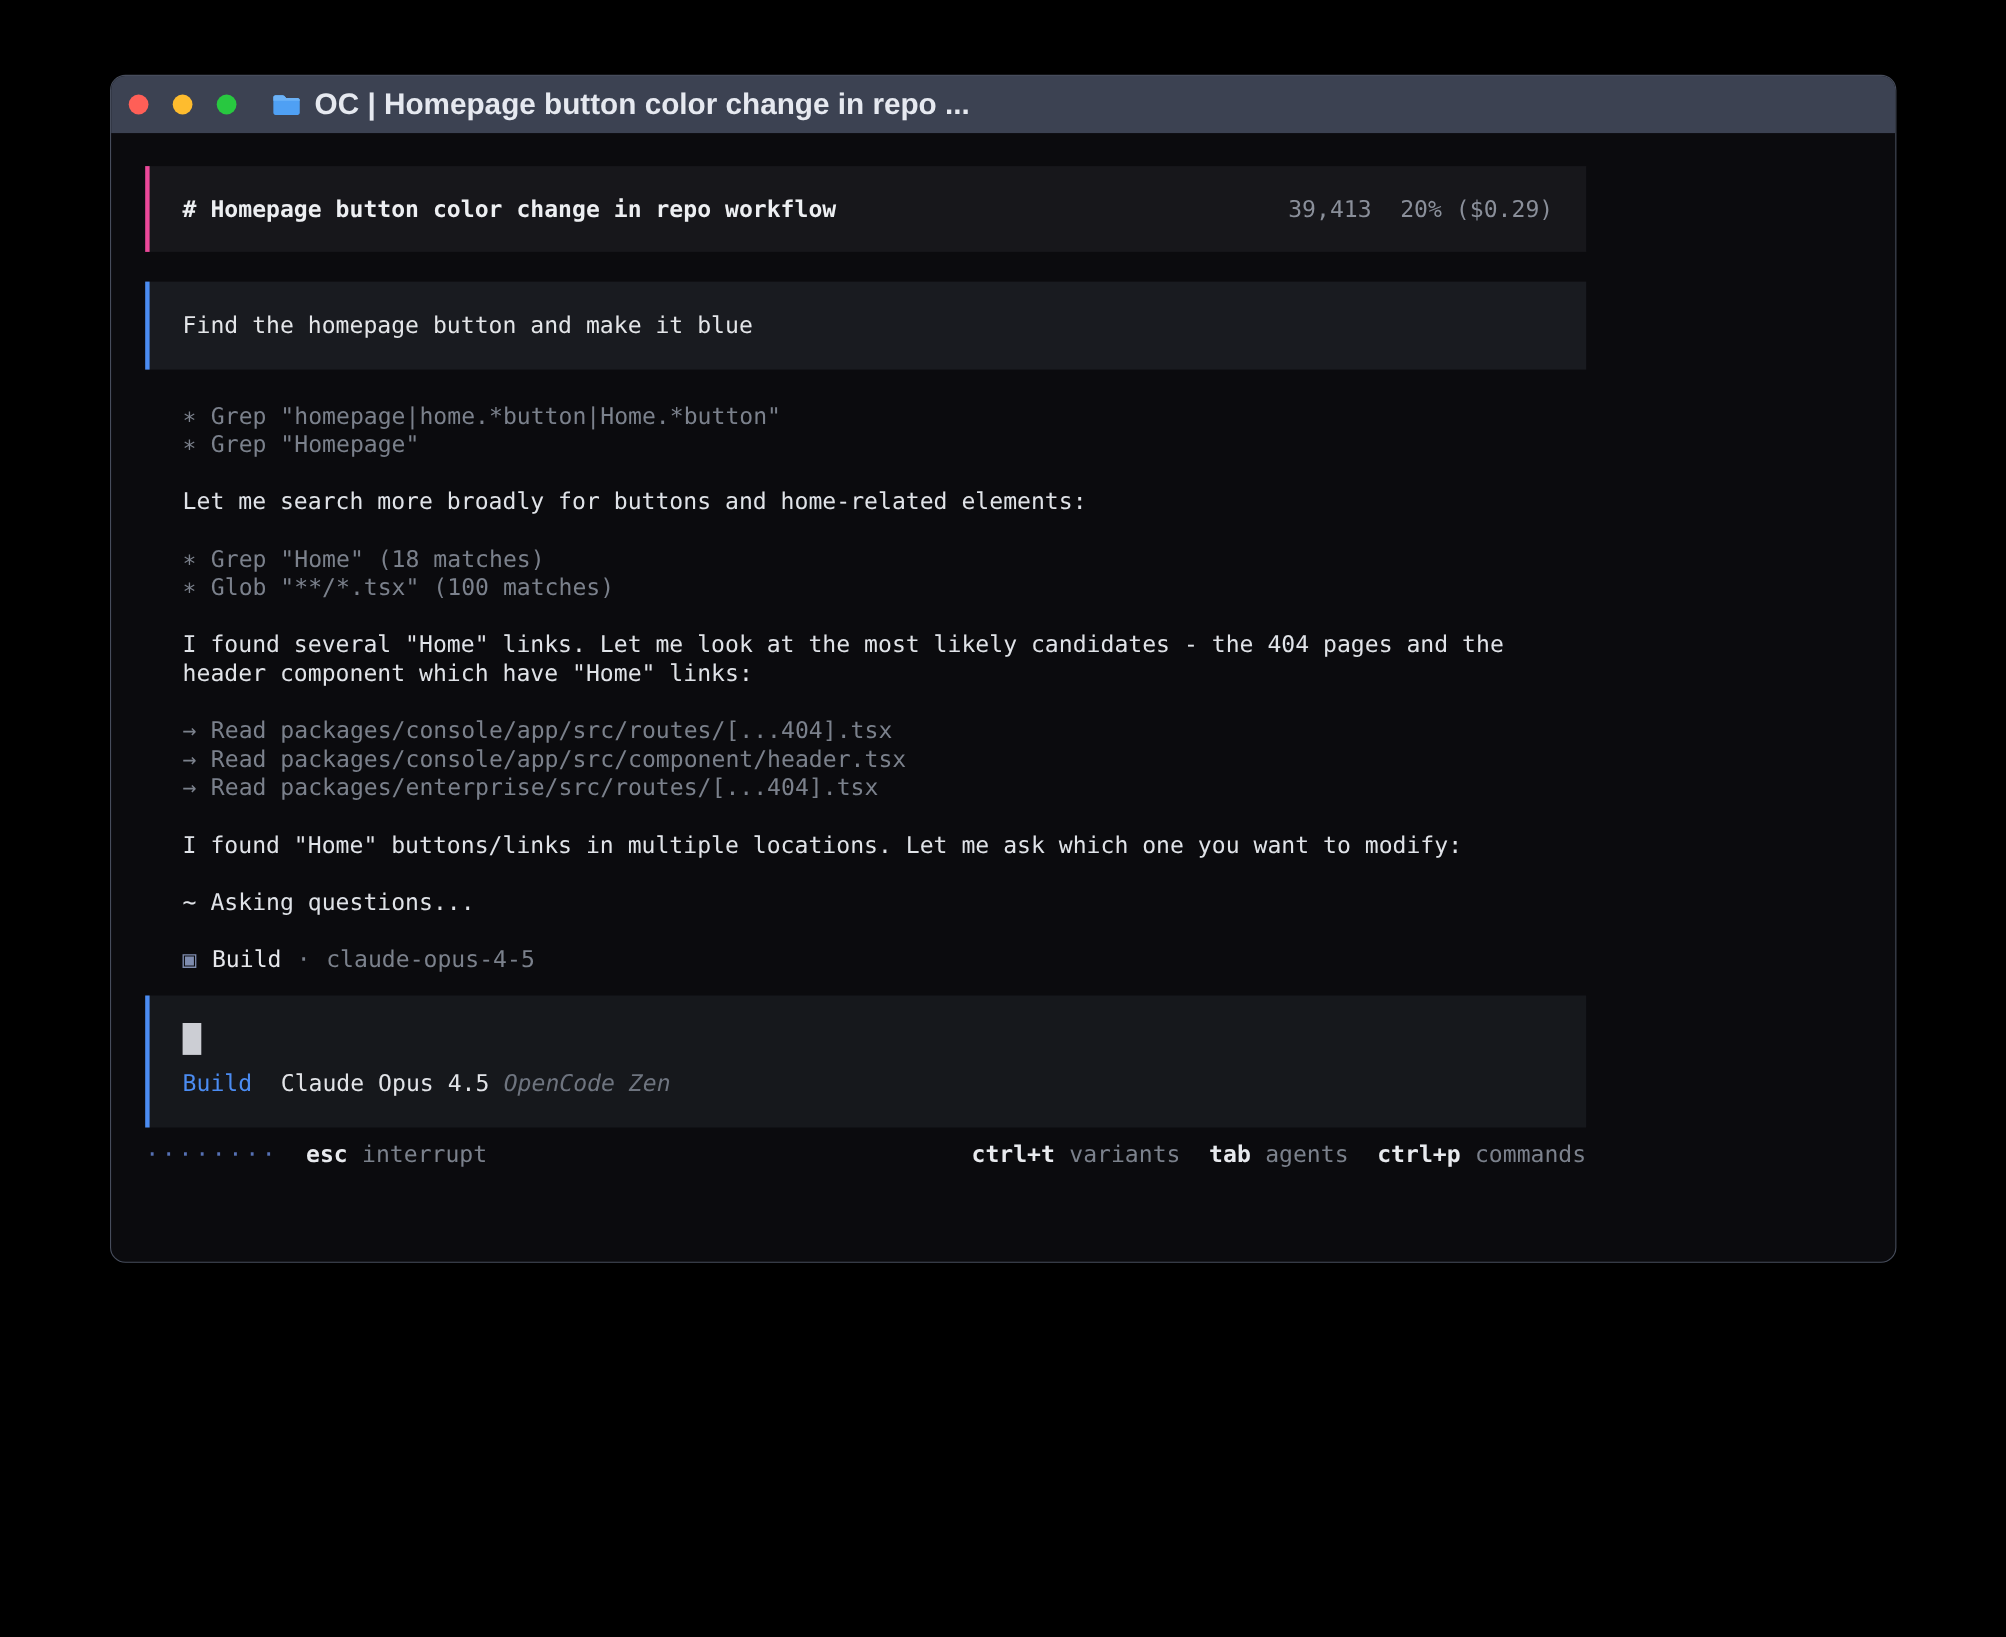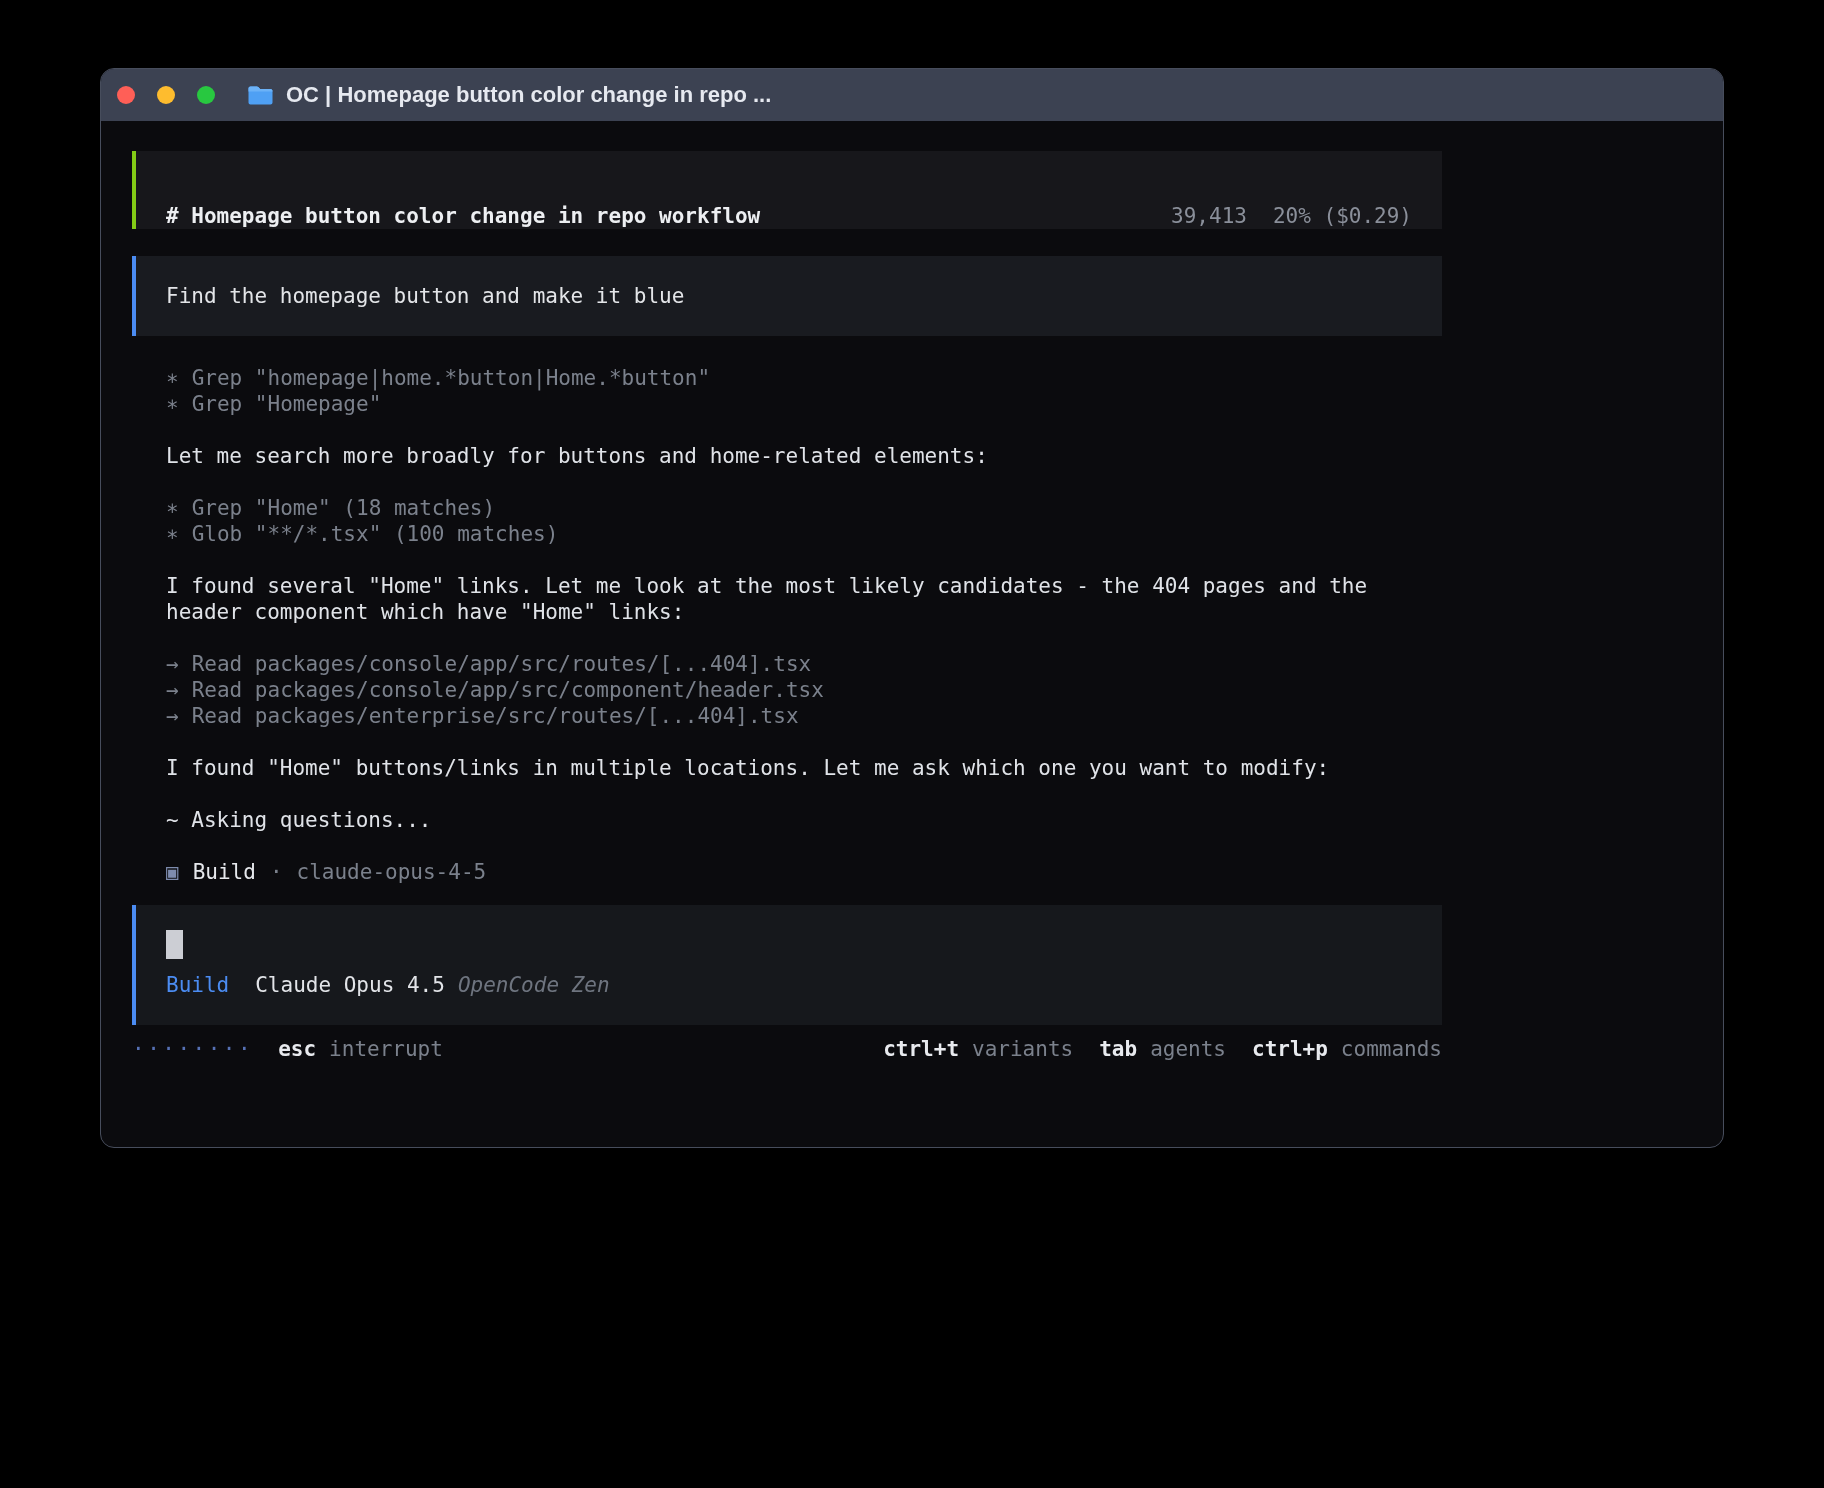--- a/index.html
+++ b/index.html
@@ -7,24 +7,24 @@
   .stage { position:relative; width:1824px; height:1488px; background:#000; font-family:"DejaVu Sans Mono",monospace; overflow:hidden; }
   .window { position:absolute; left:100px; top:68px; width:1624px; height:1080px; background:#0b0b0e;
             border:1px solid #474d5c; border-radius:14px; overflow:hidden; box-shadow:0 30px 90px rgba(0,0,0,.85); }
   .titlebar { height:52px; background:#3c4252; display:flex; align-items:center; }
   .lights { display:flex; gap:22px; padding-left:16px; }
   .light { width:18px; height:18px; border-radius:50%; }
   .light.red { background:#ff5f57; }
   .light.yellow { background:#febc2e; }
   .light.green { background:#28c840; }
   .titlegroup { display:flex; align-items:center; gap:12px; margin-left:32px; }
-  .title { color:#e6e9f0; font-family:"Liberation Sans",sans-serif; font-weight:700; font-size:22px; white-space:nowrap; }
+  .title { color:#e6e9f0; font-family:"Liberation Sans",sans-serif; font-weight:700; font-size:27px; white-space:nowrap; }
   .term { padding:30px 0 0 31px; color:#e0e3e8; font-size:21px; line-height:26px; }
   .col { width:1310px; }
-  .session-header { height:78px; background:#17171b; border-left:4px solid #84cc16; display:flex; align-items:flex-end;
+  .session-header { height:78px; background:#17171b; border-left:4px solid #ec4899; display:flex; align-items:center;
                     justify-content:space-between; padding:0 30px; margin-bottom:27px; }
   .session-title { font-weight:700; color:#edeff2; white-space:nowrap; }
   .stats { display:flex; gap:26px; color:#8a8f9a; white-space:nowrap; }
   .user-block { height:80px; background:#191b20; border-left:4px solid #4b8cf2; display:flex; align-items:center;
                 padding:0 30px; margin-bottom:29px; color:#e3e5e8; }
   .flow { margin-left:34px; width:1276px; }
   .para { margin-bottom:26px; color:#e0e3e8; }
   .tools { margin-bottom:26px; color:#7b818c; }
   .tool-line { display:flex; gap:13px; white-space:nowrap; }
   .status-line { margin-bottom:26px; color:#e0e3e8; }

